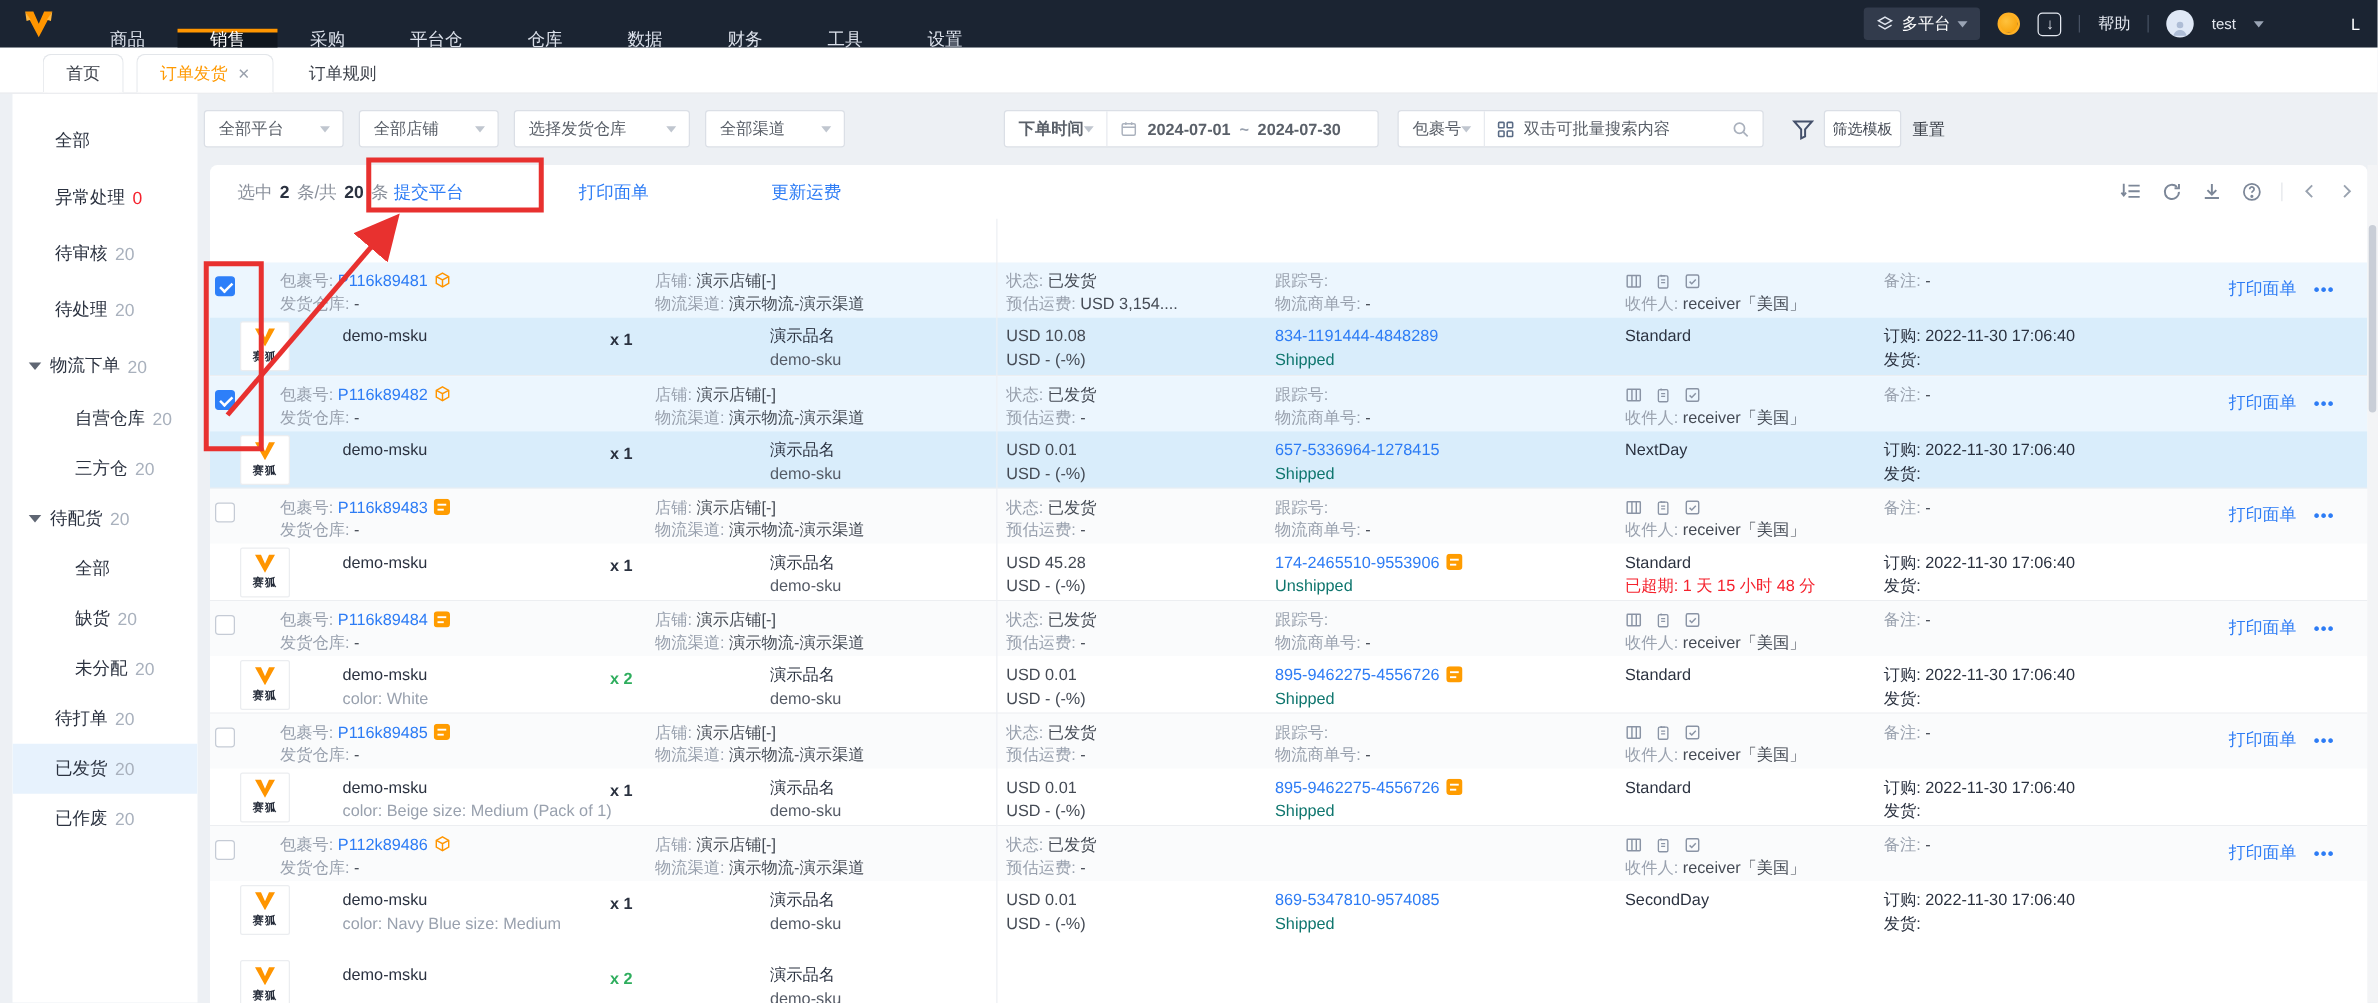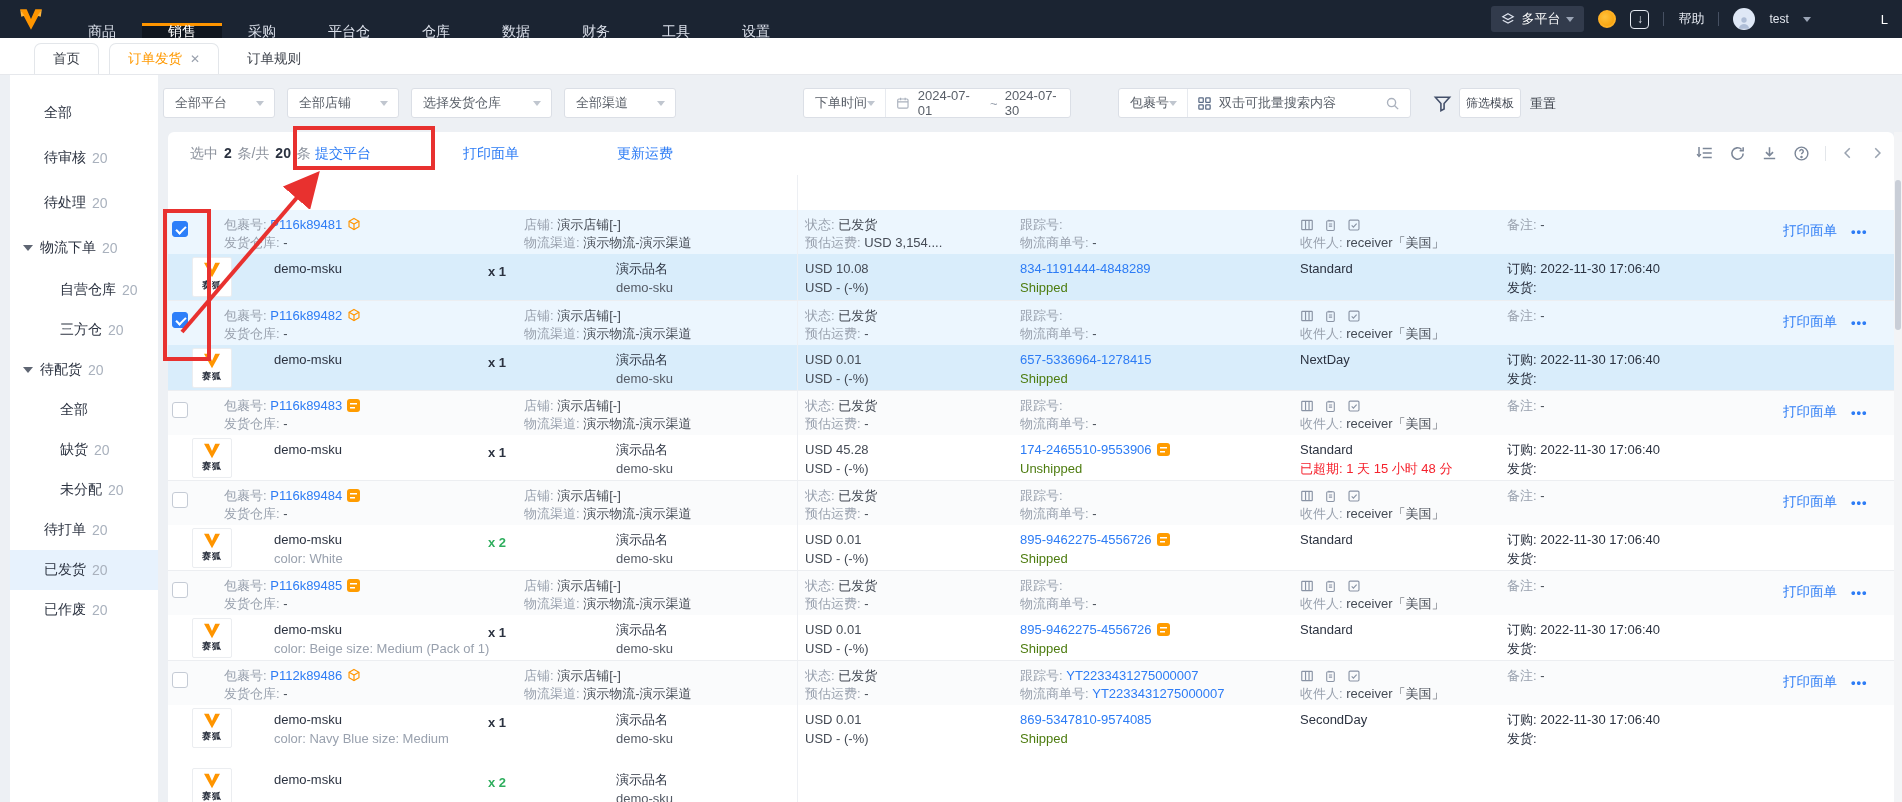--- a/index.html
+++ b/index.html
@@ -86,21 +86,21 @@
   .cb.ind::after { content:""; position:absolute; left:3px; top:6.5px; width:9px; height:2.5px; background:#fff; }
 
   .pimg { position:absolute; left:24px; top:3px; width:40px; height:40px; border:1px solid #ebedf0; border-radius:2px; background:#fff; display:flex; flex-direction:column; align-items:center; justify-content:center; }
   .pimg .brand { font-size:9px; font-weight:700; color:#232a38; letter-spacing:1px; margin-top:1px; }
 
   .qty { position:absolute; top:10px; left:258px; width:80px; text-align:right; font-weight:700; color:#2b3240; }
   .qty.green { color:#2fae5e; }
   .obadge { display:inline-block; width:13px; height:13px; border-radius:3px; background:#ff9c00; vertical-align:-2px; margin-left:5px;
     background-image:linear-gradient(#fff 0 0),linear-gradient(#fff 0 0); background-size:7px 1.5px,5px 1.5px; background-position:3px 4px,3px 7.5px; background-repeat:no-repeat; }
   .overdue { color:#f5222d; }
-  .shipst { color:#4d7c0f; }
+  .shipst { color:#0f766e; }
   .gicons { display:flex; gap:10px; align-items:center; height:18px; color:#8a94a5; }
   .rowact { position:absolute; top:12px; left:1615px; display:flex; gap:14px; align-items:center; }
   .rowact a { color:#2d7cf5; font-size:13.5px; }
   .dots { color:#2d7cf5; font-weight:700; letter-spacing:1px; }
 
   
   .anno { position:absolute; left:0; top:0; width:1902px; height:802px; z-index:60; pointer-events:none; }
 
   
   .sb-track { position:absolute; right:0; top:132px; width:8px; height:670px; background:#f3f4f6; z-index:40; }
@@ -165,20 +165,24 @@
     <div class="tab plain">
       <span>订单规则</span>
     </div>
   </div>
 
 <div class="sidebar" id="sidebar">
     <div class="side-item" style="height: 45px;">
       <span>全部</span>
     </div>
     <div class="side-item" style="height: 45px;">
+      <span>异常处理</span>
+      <span class="cnt red">0</span>
+    </div>
+    <div class="side-item" style="height: 45px;">
       <span>待审核</span>
       <span class="cnt">20</span>
     </div>
     <div class="side-item" style="height: 45px; text-align: center;">
       <span>待处理</span>
       <span class="cnt">20</span>
     </div>
     <div class="side-item grp" style="height: 45px;">
       <span class="arr"></span>
       <span>物流下单</span>
@@ -232,21 +236,21 @@
       <span class="sc"></span>
   </div>
   <div class="fctl" style="left:411px;width:141px;">
     <span class="ph gray">选择发货仓库</span>
       <span class="sc"></span>
   </div>
   <div class="fctl" style="left:564px;width:112px;">
     <span class="ph">全部渠道</span>
       <span class="sc"></span>
   </div>
-  <div class="fctl" style="left:803px;width:268px;">
+  <div class="fctl" style="left:803px;width:300px;font-weight:bold;">
     <span class="ph" style="flex:none;">下单时间</span>
     <span class="sc"></span>
     <span class="seg-div"></span>
     <svg width="14" height="14" viewBox="0 0 24 24" fill="none" stroke="#aab1bd" stroke-width="2" style="margin:0 8px 0 10px;">
         <rect x="3" y="5" width="18" height="16" rx="2"></rect>
         <path d="M8 3v4M16 3v4M3 10h18"></path>
       </svg>
     <span>2024-07-01</span>
     <span class="gray" style="padding:0 7px;">~</span>
     <span>2024-07-30</span>
@@ -722,24 +726,20 @@
             <div class="ln"><span class="lbl">发货仓库: </span><span class="val">-</span></div>
           </div>
           <div class="fld" style="left:356px;">
             <div class="ln"><span class="lbl">店铺: </span><span class="val">演示店铺[-]</span></div>
             <div class="ln"><span class="lbl">物流渠道: </span><span class="val">演示物流-演示渠道</span></div>
           </div>
           <div class="fld" style="left:637px;">
             <div class="ln"><span class="lbl">状态: </span><span class="val">已发货</span></div>
             <div class="ln"><span class="lbl">预估运费: </span><span class="val">-</span></div>
           </div>
-          <div class="fld" style="left:852px;">
-            <div class="ln"><span class="lbl">跟踪号: </span><span class="blue">YT2233431275000007</span></div>
-            <div class="ln"><span class="lbl">物流商单号: </span><span class="blue">YT2233431275000007</span></div>
-          </div>
           <div class="fld" style="left:1132px;">
             <div class="ln">
               <span class="gicons">
                 <svg width="14" height="14" viewBox="0 0 24 24" fill="none" stroke="#8a94a5" stroke-width="2">
                   <rect x="3" y="4" width="18" height="16" rx="1"></rect>
                   <path d="M9.5 4v16M15.5 4v16"></path>
                 </svg>
                 <svg width="13" height="14" viewBox="0 0 24 24" fill="none" stroke="#8a94a5" stroke-width="2">
                   <rect x="5" y="4" width="14" height="18" rx="2"></rect>
                   <path d="M9 4h6M9 2.5v3M9 10h6M9 14h6"></path>

